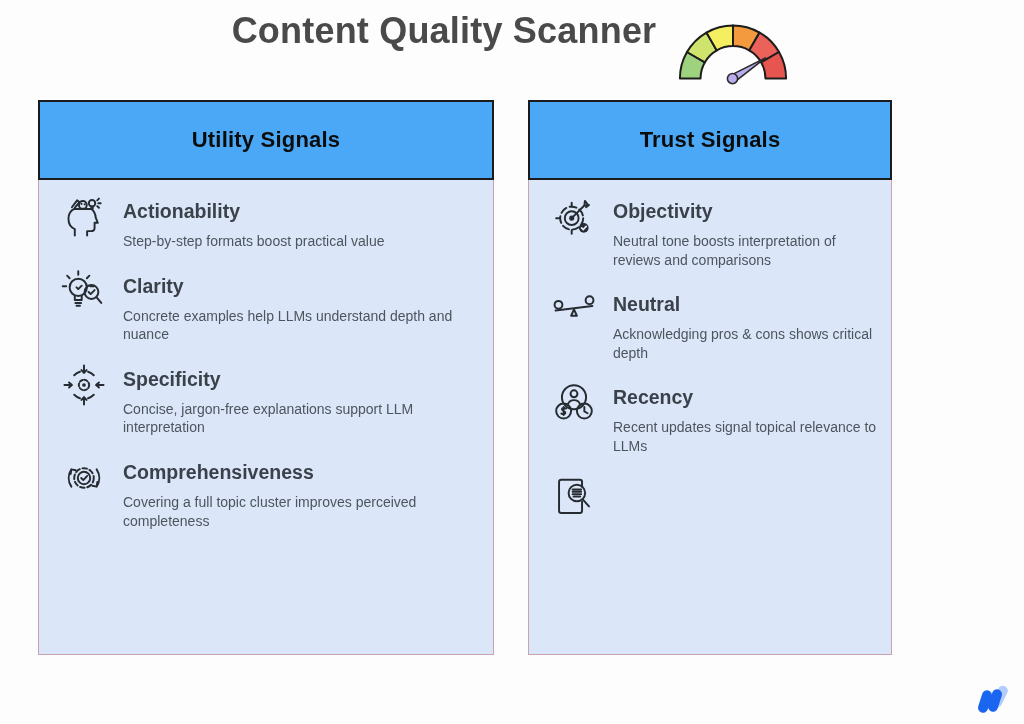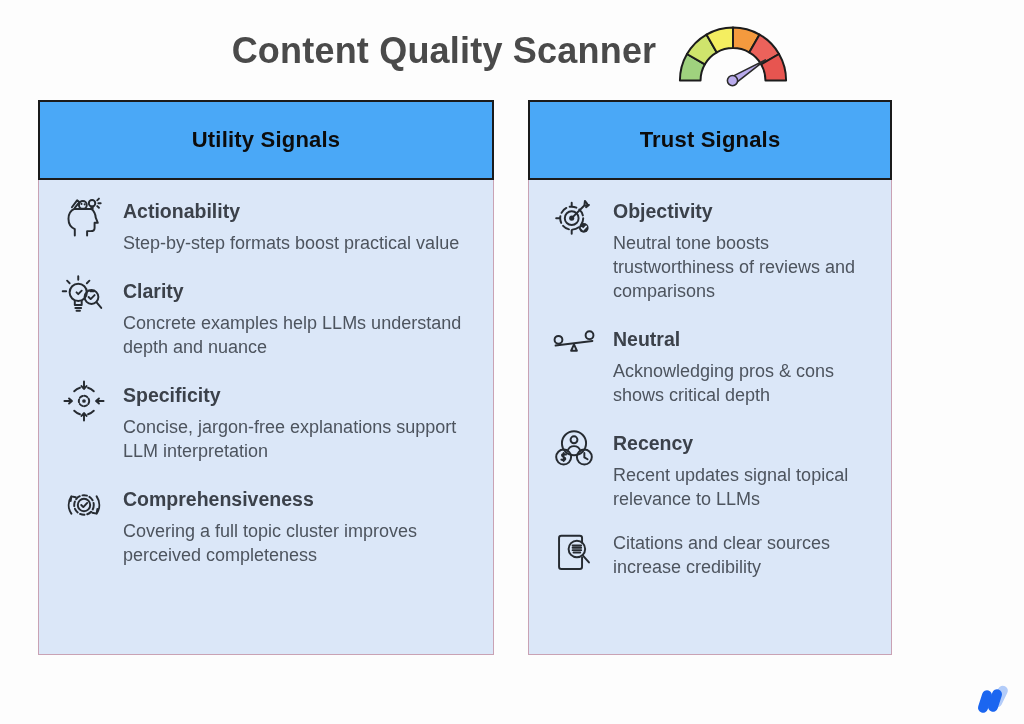--- a/index.html
+++ b/index.html
@@ -3,21 +3,21 @@
 <meta charset="utf-8">
 <style>
   html,body{margin:0;padding:0;background:#ffffff;}
   .stage{
     position:relative;width:1024px;height:724px;background:#fdfdfd;overflow:hidden;
     font-family:"Liberation Sans", sans-serif;color:#3d434c;
   }
   
   .title-row{
     position:absolute;top:10px;left:0;right:0;height:82px;
-    display:flex;align-items:center;justify-content:center;gap:18px;
+    display:flex;justify-content:center;gap:18px;
   }
   .page-title{
     font-size:36px;font-weight:700;color:#4a4a4a;letter-spacing:.2px;
   }
   .gauge-svg{width:118px;height:72px;margin-top:6px;}
   
   .panel{position:absolute;top:100px;}
   .panel.left{left:38px;width:456px;border-radius:6px;}
   .panel.right{left:528px;width:364px;}
   .panel-header{
@@ -29,21 +29,21 @@
     box-sizing:border-box;height:475px;background:#dbe7f8;
     border:1.5px solid #c9a2b4;border-top:none;
     padding:16px 14px 0 20px;
     display:flex;flex-direction:column;
   }
   .item{display:flex;align-items:flex-start;gap:14px;margin-bottom:20px;}
   .item-icon{flex:0 0 50px;width:50px;display:flex;justify-content:center;margin-top:-2px;}
   .item-icon svg{width:46px;height:46px;}
   .item-text{flex:1;}
   .item-title{font-size:19.5px;font-weight:700;color:#3b414a;margin:4px 0 9px 0;}
-  .item-desc{font-size:18px;color:#4d545e;line-height:1.33;max-width:355px;}
+  .item-desc{font-size:14px;color:#4d545e;line-height:1.33;max-width:355px;}
   
   .li{stroke:#262b31;stroke-width:1.7;fill:none;stroke-linecap:round;stroke-linejoin:round;}
   .li-fill{fill:#262b31;stroke:none;}
   
   .logo{position:absolute;right:8px;bottom:6px;width:44px;height:36px;}
 </style>
 </head>
 <body>
 
 <div class="stage">
@@ -155,21 +155,21 @@
             <circle class="li" cx="18" cy="21" r="6"></circle>
             <circle class="li-fill" cx="18" cy="21" r="2.2"></circle>
             <path class="li" d="M4.5,21 h3 M18,7.5 v3 M18,34.5 v-3"></path>
             <path class="li" d="M18,21 L29,10 M29,10 l0.5,-4 l2,2.5 M29,10 l4,-0.5 l-2.5,2"></path>
             <circle class="li-fill" cx="28.5" cy="29.5" r="4.2"></circle>
             <path d="M26.6,29.5 l1.4,1.4 l2.6,-2.8" stroke="#dbe7f8" stroke-width="1.5" fill="none" stroke-linecap="round"></path>
           </svg>
         </div>
         <div class="item-text">
           <div class="item-title">Objectivity</div>
-          <div class="item-desc">Neutral tone boosts trustworthiness of reviews and comparisons</div>
+          <div class="item-desc">Neutral tone boosts interpretation of reviews and comparisons</div>
         </div>
       </div>
 
       <div class="item">
         <div class="item-icon">
           <svg viewBox="0 0 40 40" aria-hidden="true">
             <path class="li" d="M4,20.5 L36,16.5" stroke-width="2"></path>
             <path class="li" d="M17.5,25 h5 l-2.5,-5.5 z"></path>
             <circle class="li" cx="6.5" cy="15.5" r="3.4"></circle>
             <circle class="li" cx="33.5" cy="11.5" r="3.4"></circle>
@@ -202,21 +202,20 @@
       <div class="item">
         <div class="item-icon">
           <svg viewBox="0 0 40 40" aria-hidden="true">
             <path class="li" d="M9,5 h16 c1.2,0 2,0.8 2,2 v4 M27,24 v8 c0,1.2 -0.8,2 -2,2 h-16 c-1.2,0 -2,-0.8 -2,-2 v-25 c0,-1.2 0.8,-2 2,-2"></path>
             <circle class="li" cx="22.5" cy="16.5" r="7.2" fill="#dbe7f8"></circle>
             <path class="li" d="M18.8,13.5 h7.4 M18.8,15.5 h7.4 M18.8,17.5 h7.4 M19.6,19.5 h5.8" stroke-width="1.3"></path>
             <path class="li" d="M27.6,22 l5.4,6.2" stroke-width="2.4"></path>
           </svg>
         </div>
         <div class="item-text">
-          <div class="item-desc">Citations and clear sources increase credibility</div>
         </div>
       </div>
 
     </div>
   </div>
 
   <svg class="logo" viewBox="0 0 44 36" aria-hidden="true">
     <rect x="23" y="3" width="10" height="23" rx="5" fill="#b3ccf9" transform="rotate(26 28 14.5)"></rect>
     <rect x="8" y="8" width="10" height="23" rx="5" fill="#1b66f0" transform="rotate(18 13 19.5)"></rect>
     <rect x="18" y="7" width="10" height="23" rx="5" fill="#1b66f0" transform="rotate(18 23 18.5)"></rect>

